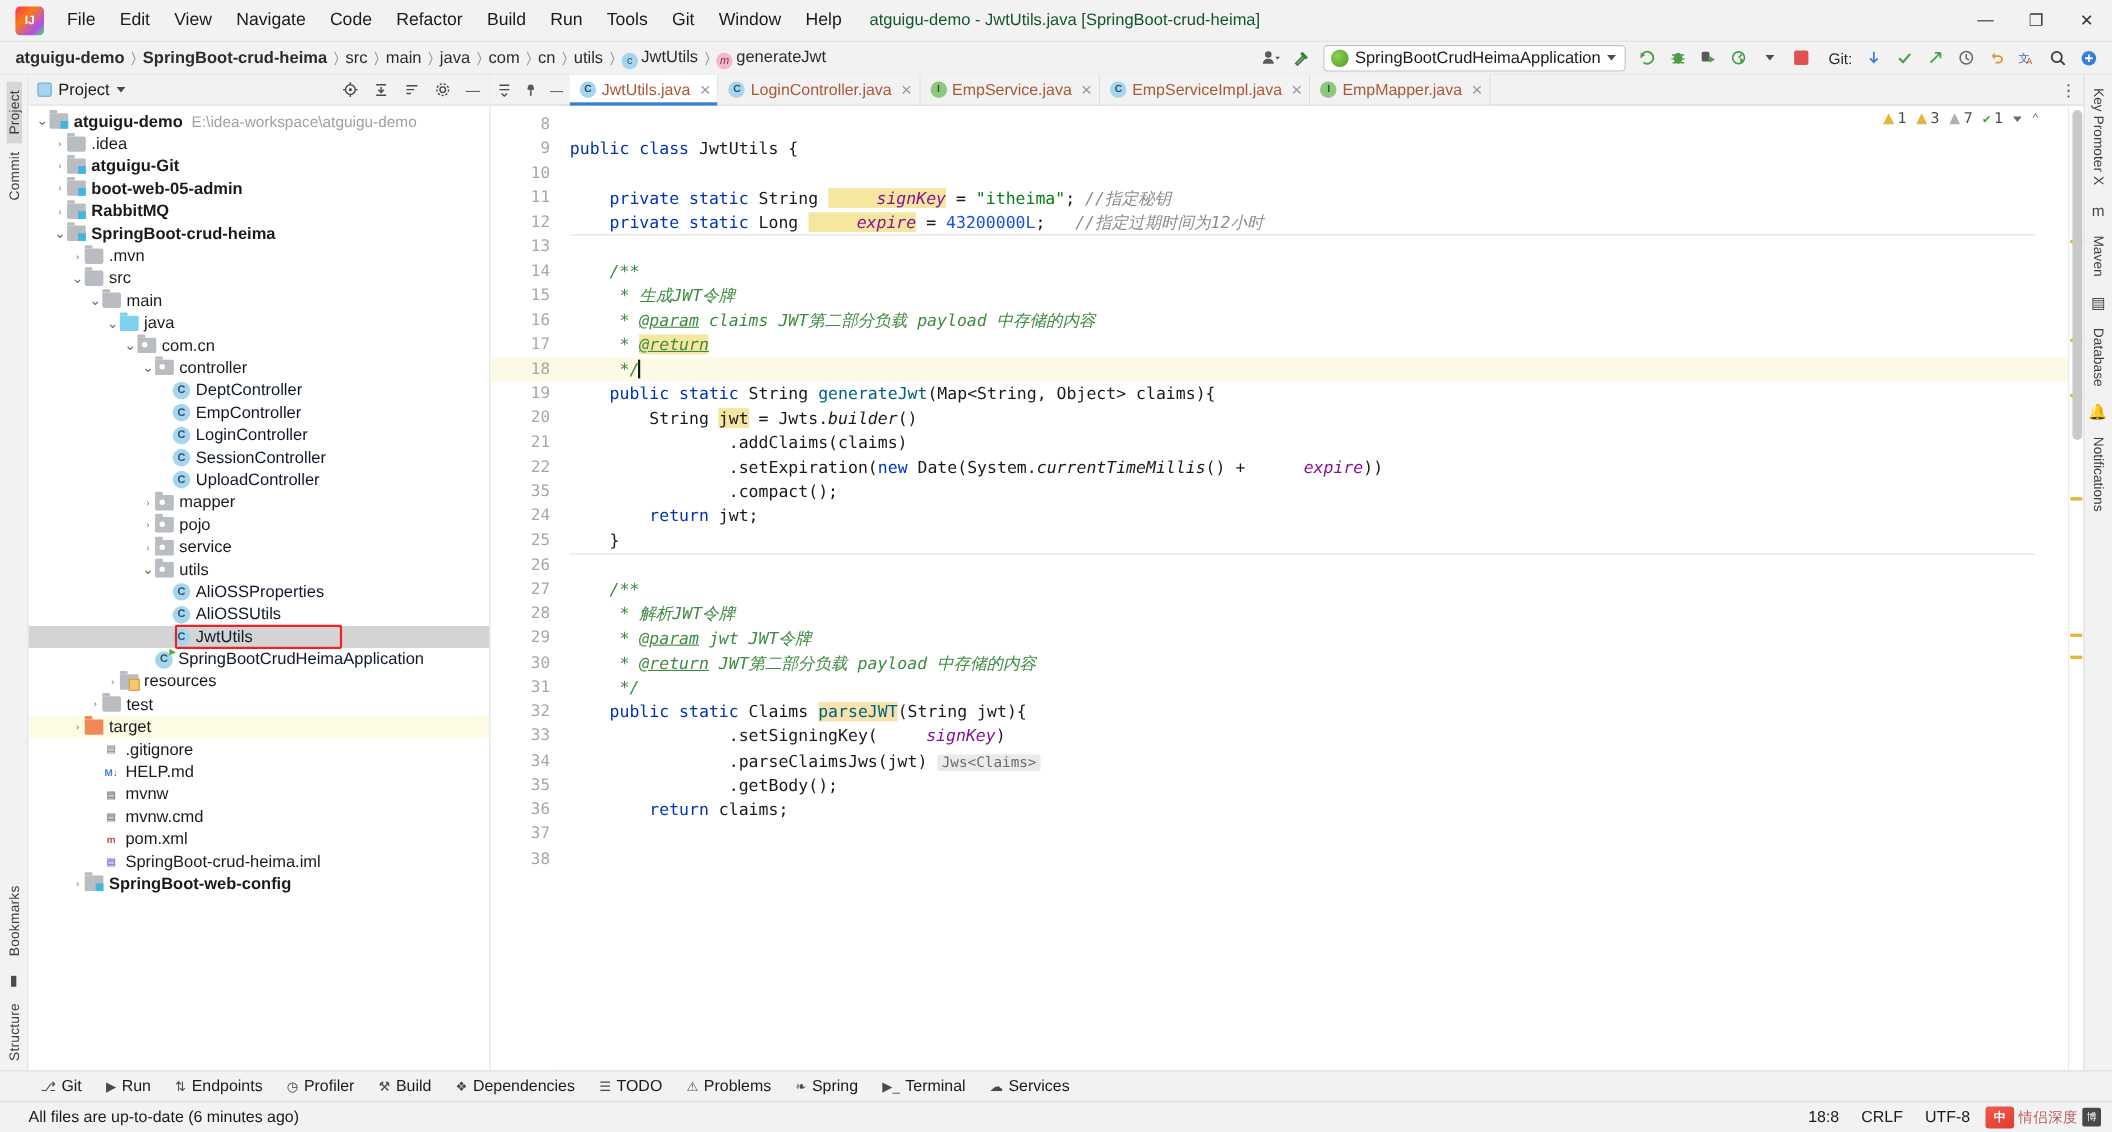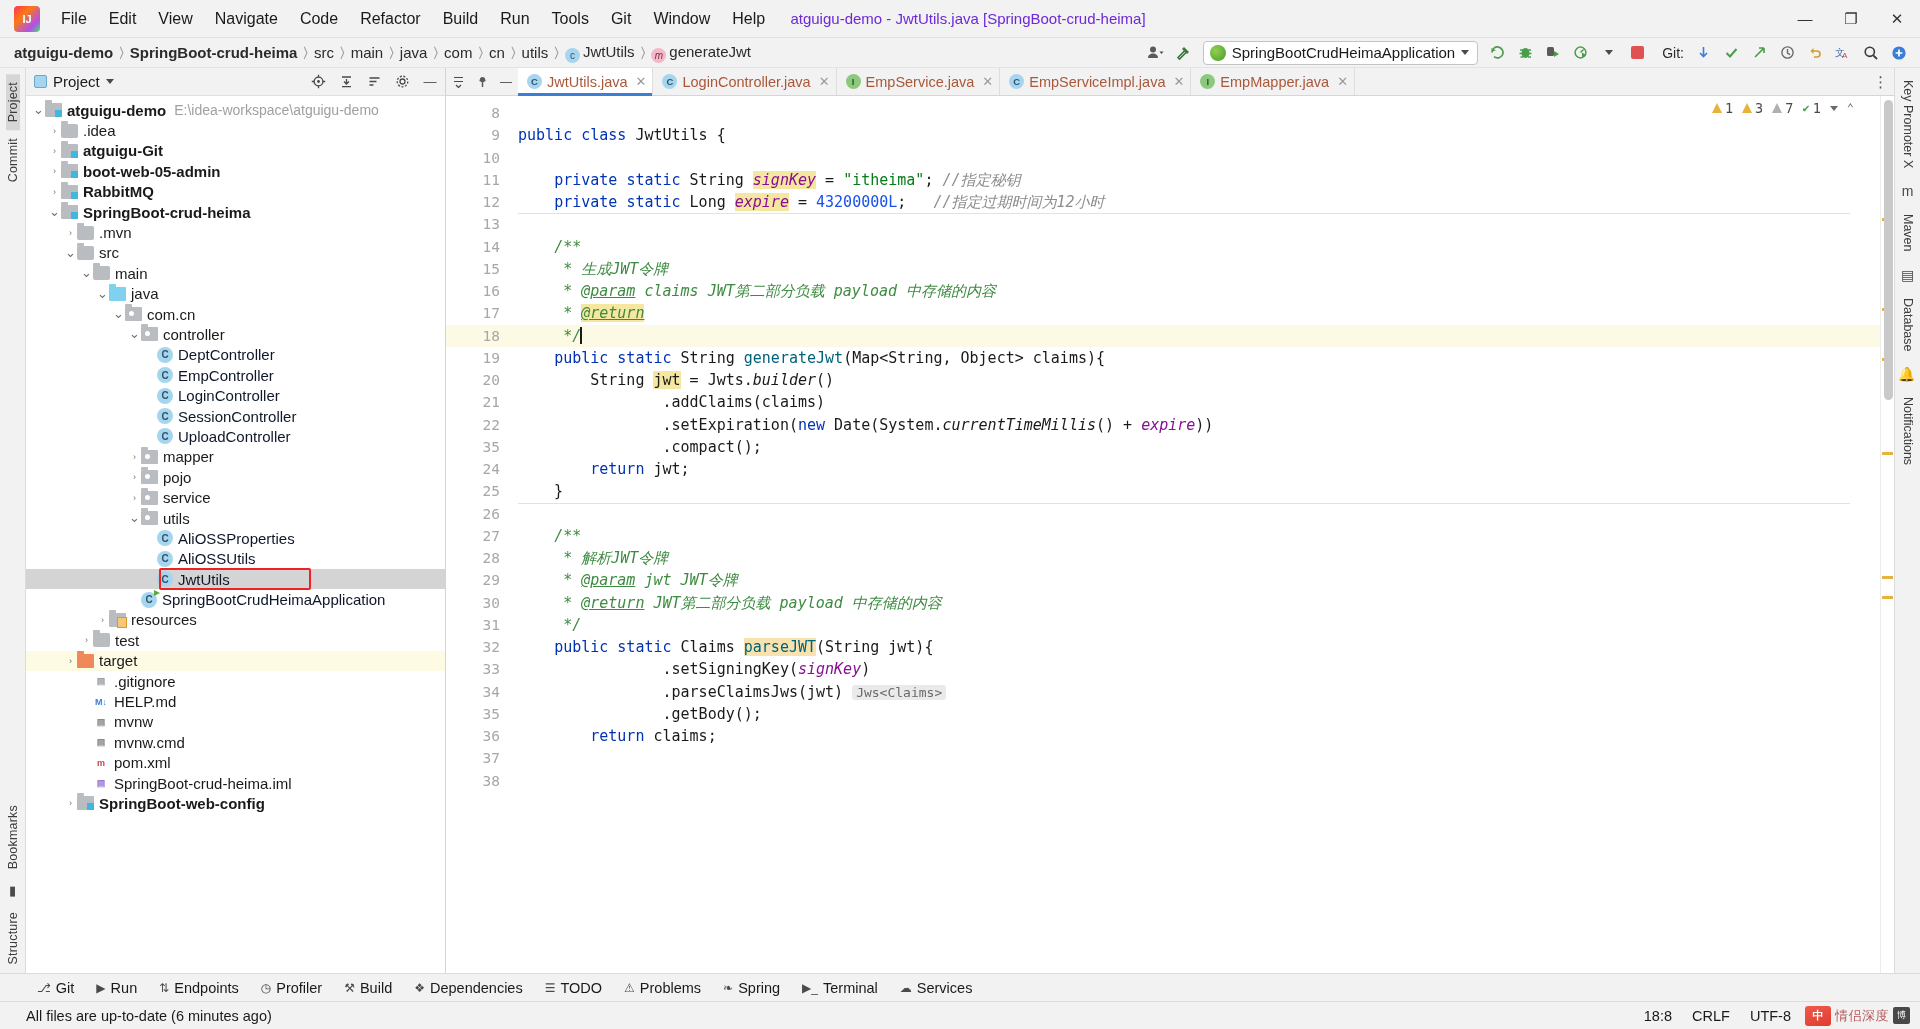--- a/index.html
+++ b/index.html
@@ -29,21 +29,21 @@
     justify-content:center; color:#fff; font-size:11px; font-weight:bold;
     font-family:"Liberation Sans",sans-serif;
   }
   .menubar { display:flex; align-items:center; gap:0px; }
   .menu-item {
     padding:4px 11px; font-size:16px; color:#1a1a1a; cursor:default;
     white-space:nowrap;
   }
   .win-title {
     position:absolute; left:16px; right:0; text-align:center;
-    font-size:15px; color:#6d28d9; pointer-events:none;
+    font-size:15px; color:#14532d; pointer-events:none;
   }
   .win-ctrls { margin-left:auto; display:flex; height:38px; z-index:2; }
   .win-btn {
     width:46px; height:38px; display:flex; align-items:center; justify-content:center;
     font-size:15px; color:#333;
   }
 
   
   .navbar {
     height:30px; display:flex; align-items:center; background:#f2f2f2;
@@ -206,21 +206,21 @@
   }
   .cl{ height:22.25px; line-height:22.25px; white-space:pre; padding-left:10px; position:relative; }
   .cl.cur{ background:#fcfae4; }
   .sep-line{ position:absolute; left:10px; right:30px; top:0; border-top:1px solid #e2e2e2; }
   .kw{ color:#0033b3; }
   .str{ color:#067d17; }
   .num{ color:#1750eb; }
   .cmt{ color:#8c8c8c; font-style:italic; }
   .doc{ color:#3d8b40; font-style:italic; }
   .doctag{ color:#3d8b40; font-style:italic; text-decoration:underline; }
-  .fld{ color:#871094; font-style:italic; }
+  .fld{ color:#871094; font-style:italic;padding-left:44px; }
   .mth{ color:#00627a; }
   .stat{ font-style:italic; }
   .hlw{ background:#f5e6a0; }
   .hlo{ background:#f7e2b0; }
   .inlay{
     background:#eaeaea; color:#6a6a6a; border-radius:3px; padding:0 4px;
     font-size:13px; font-family:"DejaVu Sans Mono",monospace; font-style:normal;
   }
   .caret{
     display:inline-block; width:1.5px; height:17px; background:#1a1a1a;

